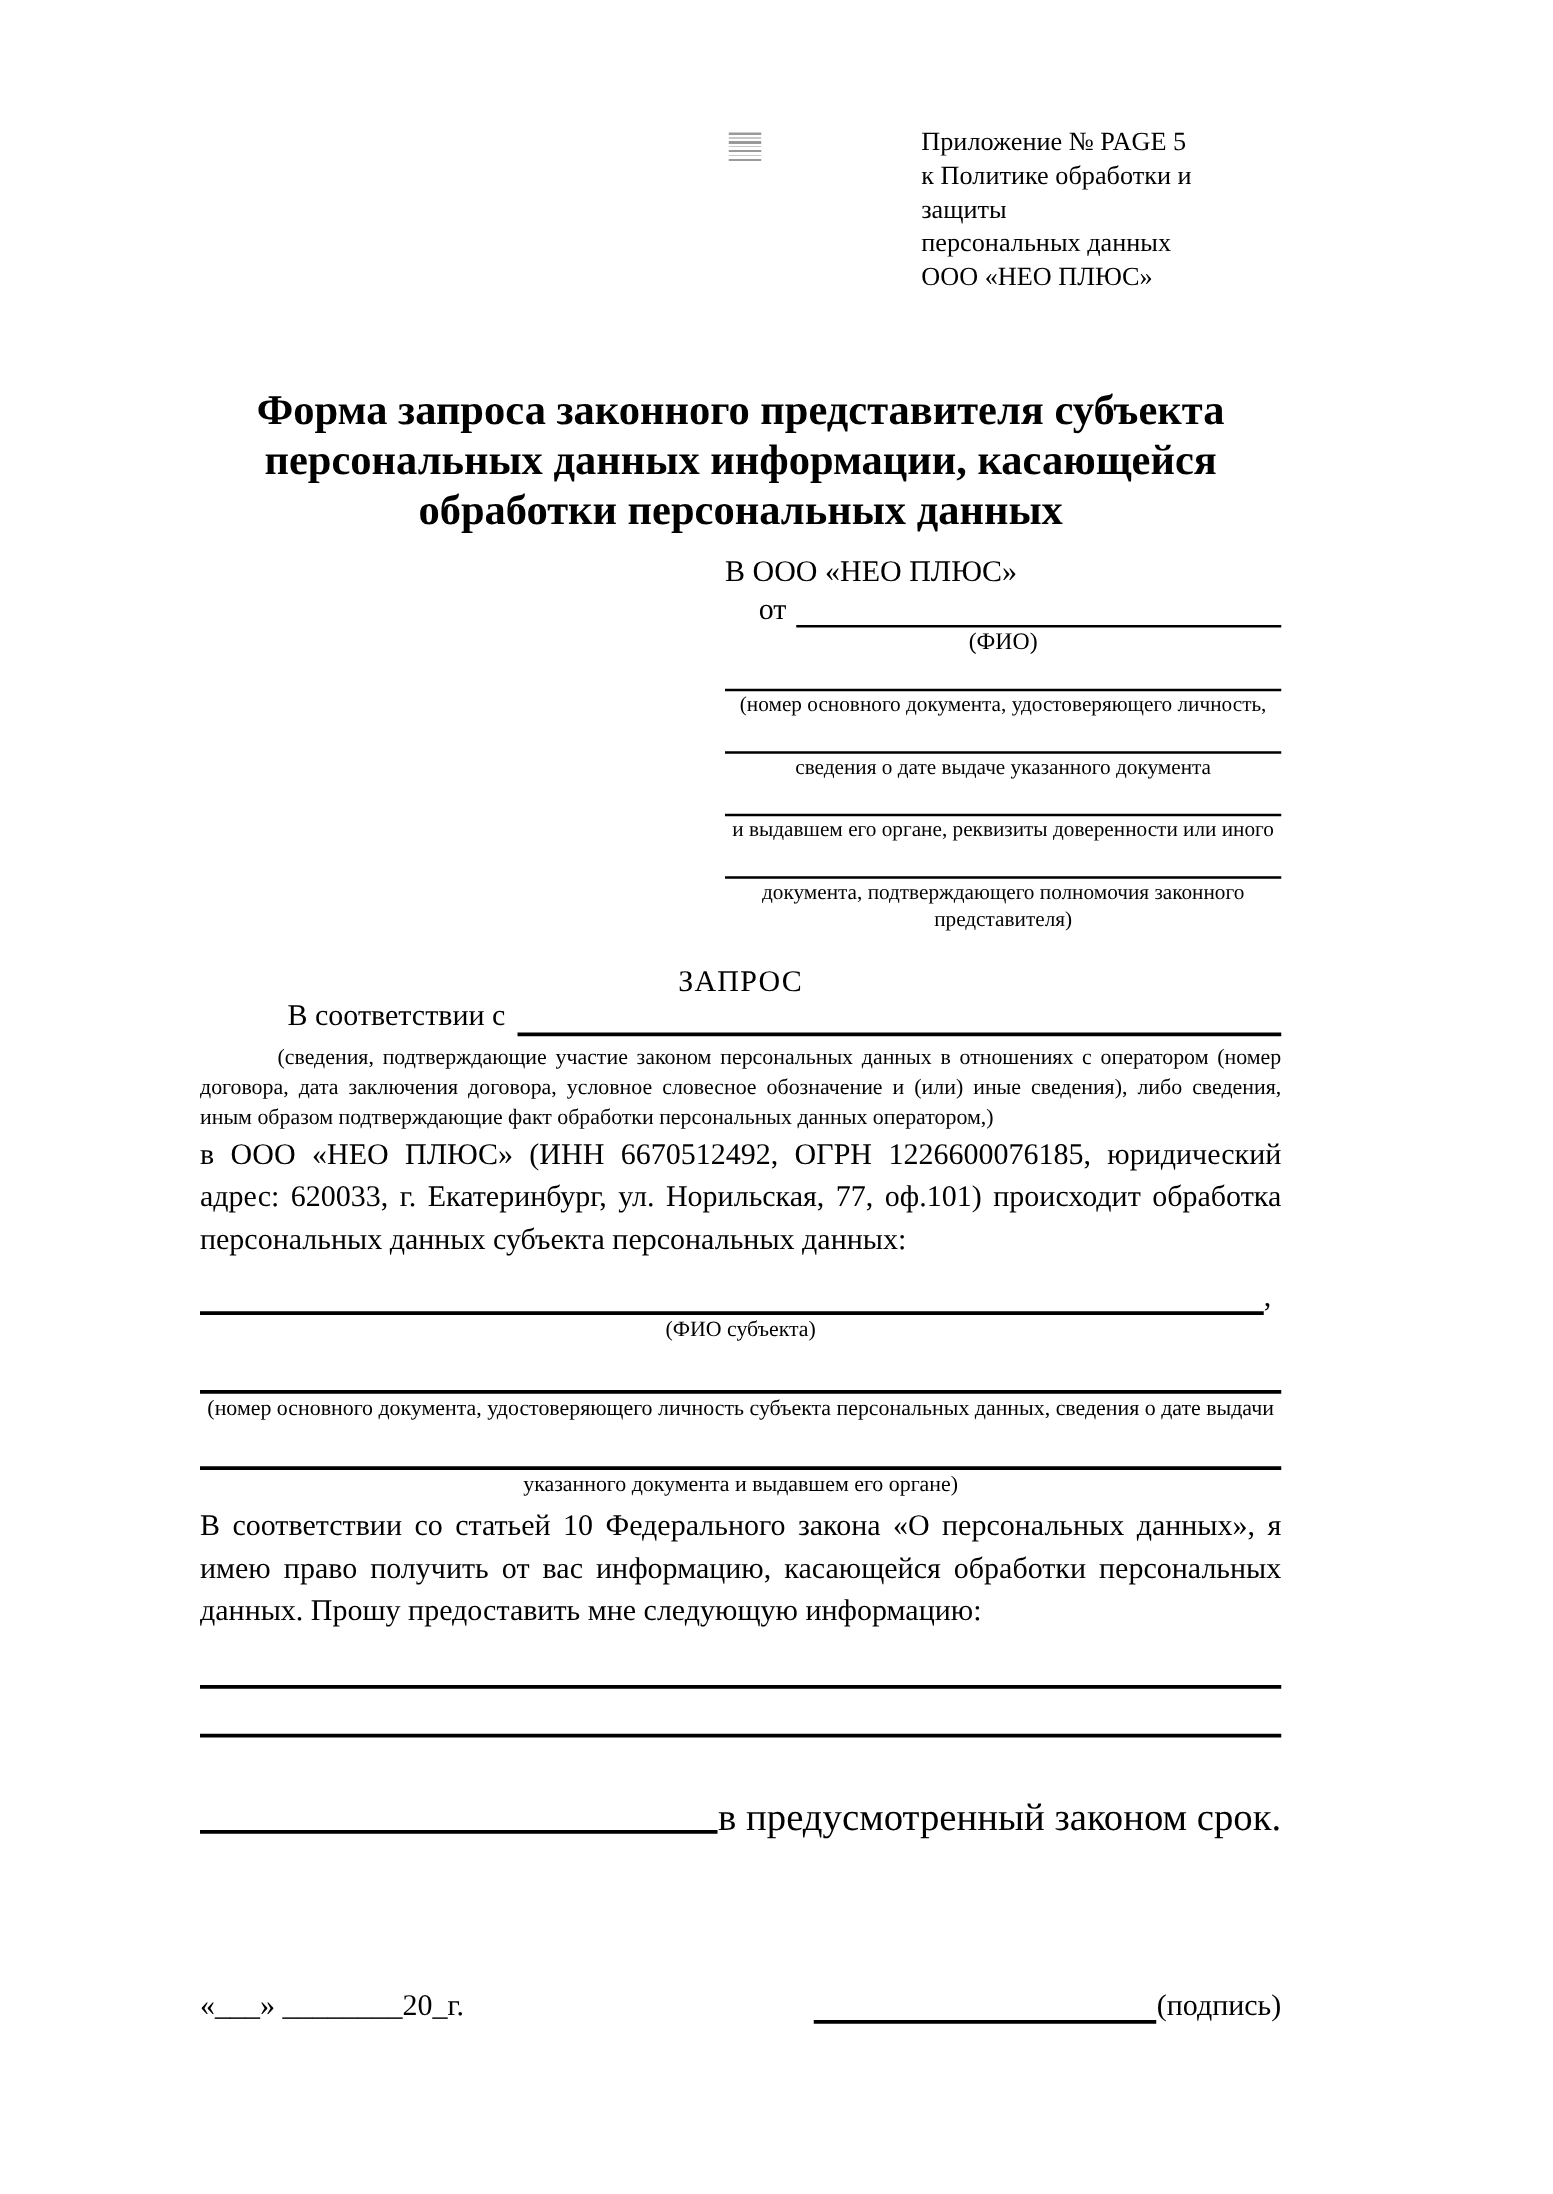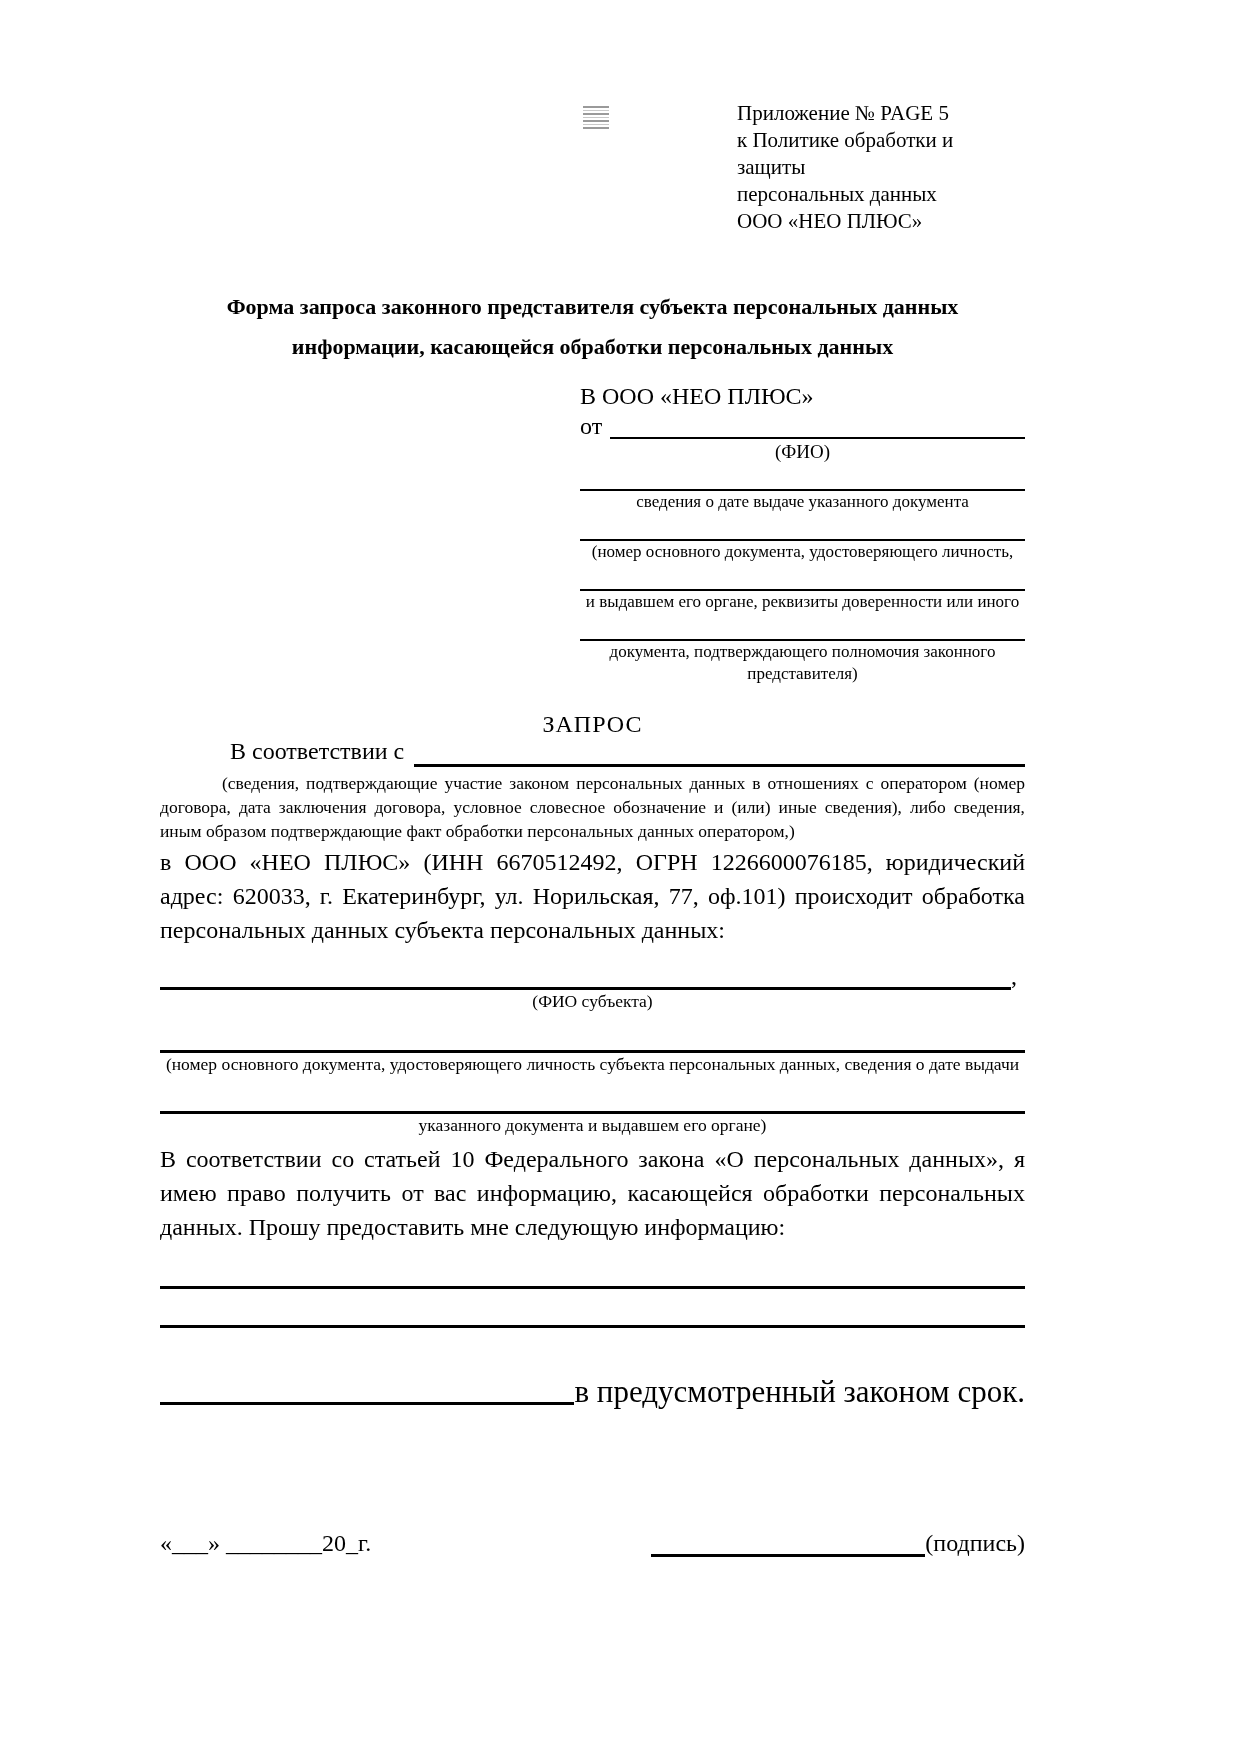--- a/index.html
+++ b/index.html
@@ -33,37 +33,38 @@
       #ffffff 5px, #ffffff 7px
     );
   }
   .appendix {
     margin-left: 577px;
     font-size: 21px;
     line-height: 27px;
   }
   
   .title {
-    margin-top: 52px;
-    font-size: 22px;
+    margin-top: 74px;
+    font-size: 34px;
     line-height: 40px;
     font-weight: bold;
     text-align: center;
   }
   
   .addressee {
     margin-top: 14px;
     margin-left: 420px;
     width: 445px;
     font-size: 24px;
     line-height: 30px;
   }
   .from-line {
     display: flex;
-    align-items: flex-start;
+    align-items: center;
+    margin-left: 27px;
   }
   .from-line .fill {
     flex: 1;
     border-bottom: 2px solid #000;
     height: 26px;
     margin-left: 8px;
   }
   .caption {
     font-size: 17px;
     line-height: 22px;
@@ -193,25 +194,25 @@
   <div class="addressee">
     <div>В ООО «НЕО ПЛЮС»</div>
     <div class="from-line">
       <span>от</span>
       <span class="fill"></span>
     </div>
     <div class="caption fio">(ФИО)</div>
 
     <div class="pair">
       <div class="fill-row"></div>
+      <div class="caption">(номер основного документа, удостоверяющего личность,</div>
+    </div>
+    <div class="pair">
+      <div class="fill-row"></div>
       <div class="caption">сведения о дате выдаче указанного документа</div>
-    </div>
-    <div class="pair">
-      <div class="fill-row"></div>
-      <div class="caption">(номер основного документа, удостоверяющего личность,</div>
     </div>
     <div class="pair">
       <div class="fill-row"></div>
       <div class="caption">и выдавшем его органе, реквизиты доверенности или иного</div>
     </div>
     <div class="pair">
       <div class="fill-row"></div>
       <div class="caption">документа, подтверждающего полномочия законного представителя)</div>
     </div>
   </div>

